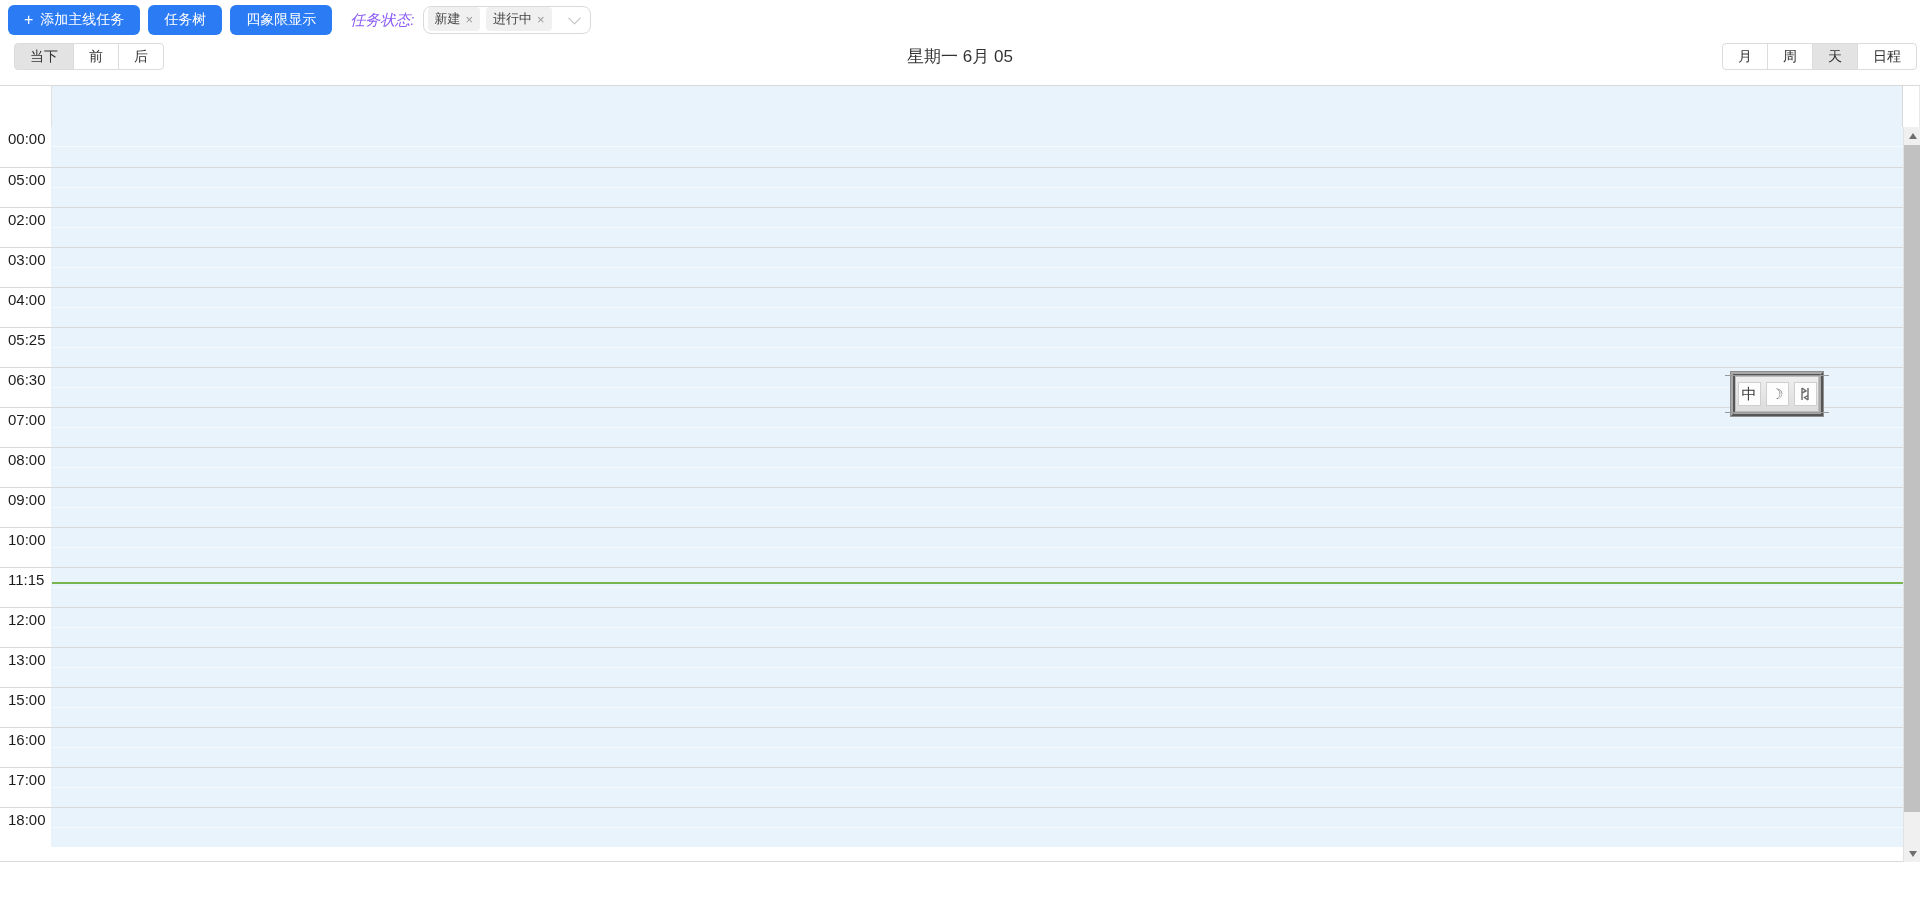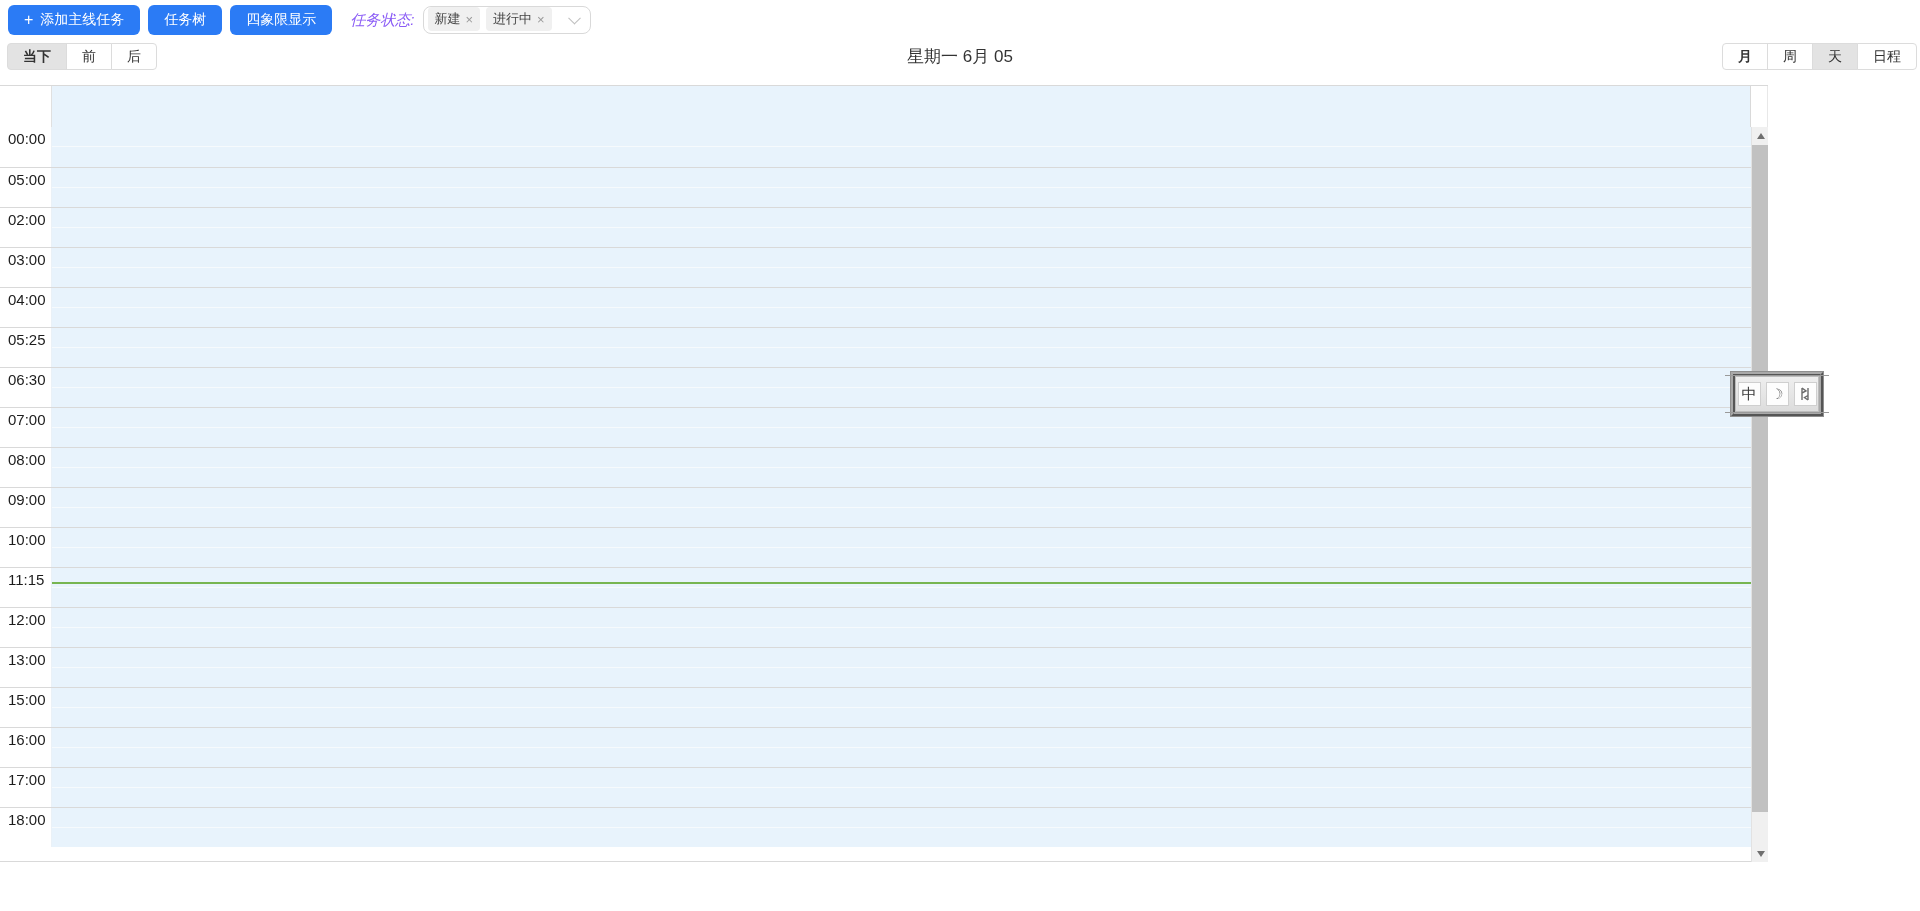--- a/index.html
+++ b/index.html
@@ -35,28 +35,28 @@
     transform:translateY(-70%) rotate(45deg);}
 
   
   .navrow{position:absolute;top:40px;left:0;width:1920px;height:34px;background:#fff;}
   .seg-group{display:inline-flex;position:absolute;top:3px;}
   .seg-group.left{left:2px;}
   .seg-group.right{right:3px;}
   .seg{height:27px;padding:0 15px;border:1px solid var(--seg-border);margin-left:-1px;
     background:#fff;font-size:14px;display:inline-flex;align-items:center;cursor:pointer;
     color:#333;white-space:nowrap;}
-  .seg:first-child{border-radius:4px 0 0 4px;margin-left:5px;font-weight:bold;}
+  .seg:first-child{border-radius:4px 0 0 4px;margin-left:12px;}
   .seg:last-child{border-radius:0 4px 4px 0;}
   .seg.active{background:var(--seg-active);}
   .date-title{position:absolute;left:0;right:0;top:5px;text-align:center;
     font-size:17px;color:#333;}
 
   
-  .calendar{position:absolute;top:85px;left:0;width:1768px;height:777px;
+  .calendar{position:absolute;top:85px;left:0;width:1920px;height:777px;
     border-top:1px solid var(--hour-line);border-bottom:1px solid var(--hour-line);
     background:#fff;}
   .allday-row{position:relative;height:41px;display:flex;}
   .allday-gutter{width:52px;background:#fff;border-right:1px solid #e0e0e0;}
   .allday-cell{flex:1;background:var(--grid-bg);border-right:1px solid var(--hour-line);}
   .allday-corner{width:17px;background:#fff;border-right:1px solid #e8e8e8;}
 
   .grid-viewport{position:relative;height:735px;overflow:hidden;}
   .rows{position:absolute;left:0;top:0;width:1903px;}
   .hour-row{height:40px;display:flex;border-top:1px solid var(--hour-line);}

